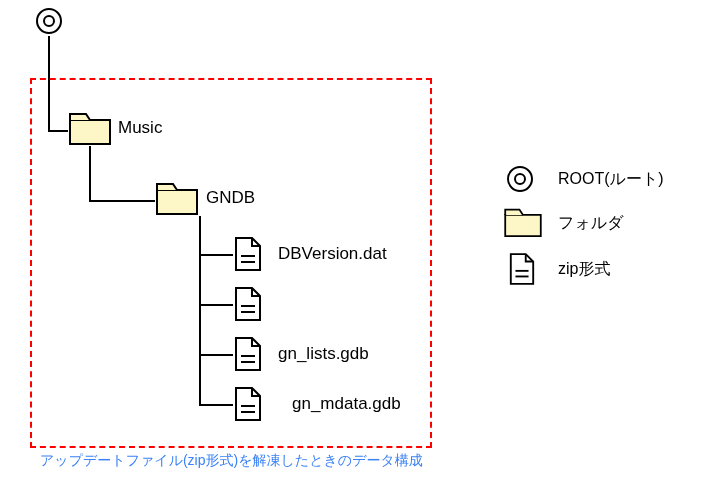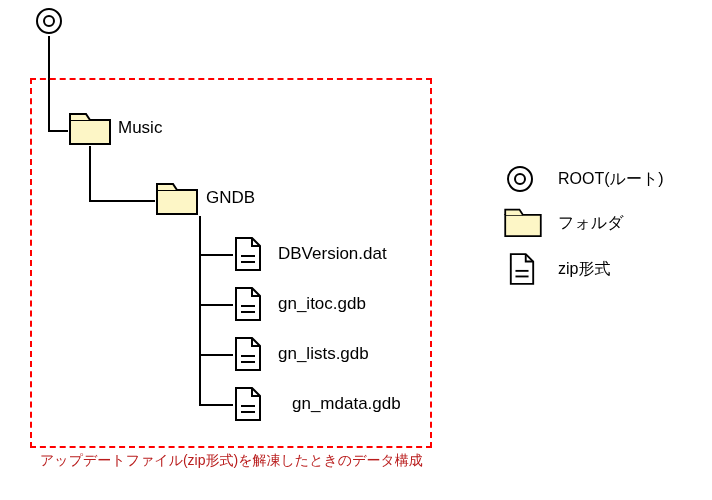--- a/index.html
+++ b/index.html
@@ -15,21 +15,21 @@
     position: relative;
     width: 712px;
     height: 500px;
   }
   .dashed-box {
     position: absolute;
     border: 2px dashed #ff0000;
     box-sizing: border-box;
   }
   .caption {
-    color: #b91c1c;
+    color: #3b82f6;
     font-size: 14px;
     position: absolute;
   }
   .label {
     font-size: 17px;
     position: absolute;
   }
   .legend-label {
     font-size: 16px;
     position: absolute;
@@ -99,21 +99,20 @@
 
   <div class="hline" style="left:199px; top:304px; width:34px;"></div>
   <span class="icon" style="left:233px; top:286px;">
     <svg width="30" height="36" viewBox="0 0 30 36">
       <path d="M3 2 L19 2 L27 10 L27 34 L3 34 Z" fill="#fff" stroke="#000" stroke-width="2"></path>
       <path d="M19 2 L19 10 L27 10" fill="none" stroke="#000" stroke-width="2"></path>
       <line x1="8" y1="20" x2="22" y2="20" stroke="#000" stroke-width="2"></line>
       <line x1="8" y1="26" x2="22" y2="26" stroke="#000" stroke-width="2"></line>
     </svg>
   </span>
-  <span class="label" style="left:278px; top:294px;">gn_itoc.gdb</span>
 
   <div class="hline" style="left:199px; top:354px; width:34px;"></div>
   <span class="icon" style="left:233px; top:336px;">
     <svg width="30" height="36" viewBox="0 0 30 36">
       <path d="M3 2 L19 2 L27 10 L27 34 L3 34 Z" fill="#fff" stroke="#000" stroke-width="2"></path>
       <path d="M19 2 L19 10 L27 10" fill="none" stroke="#000" stroke-width="2"></path>
       <line x1="8" y1="20" x2="22" y2="20" stroke="#000" stroke-width="2"></line>
       <line x1="8" y1="26" x2="22" y2="26" stroke="#000" stroke-width="2"></line>
     </svg>
   </span>

